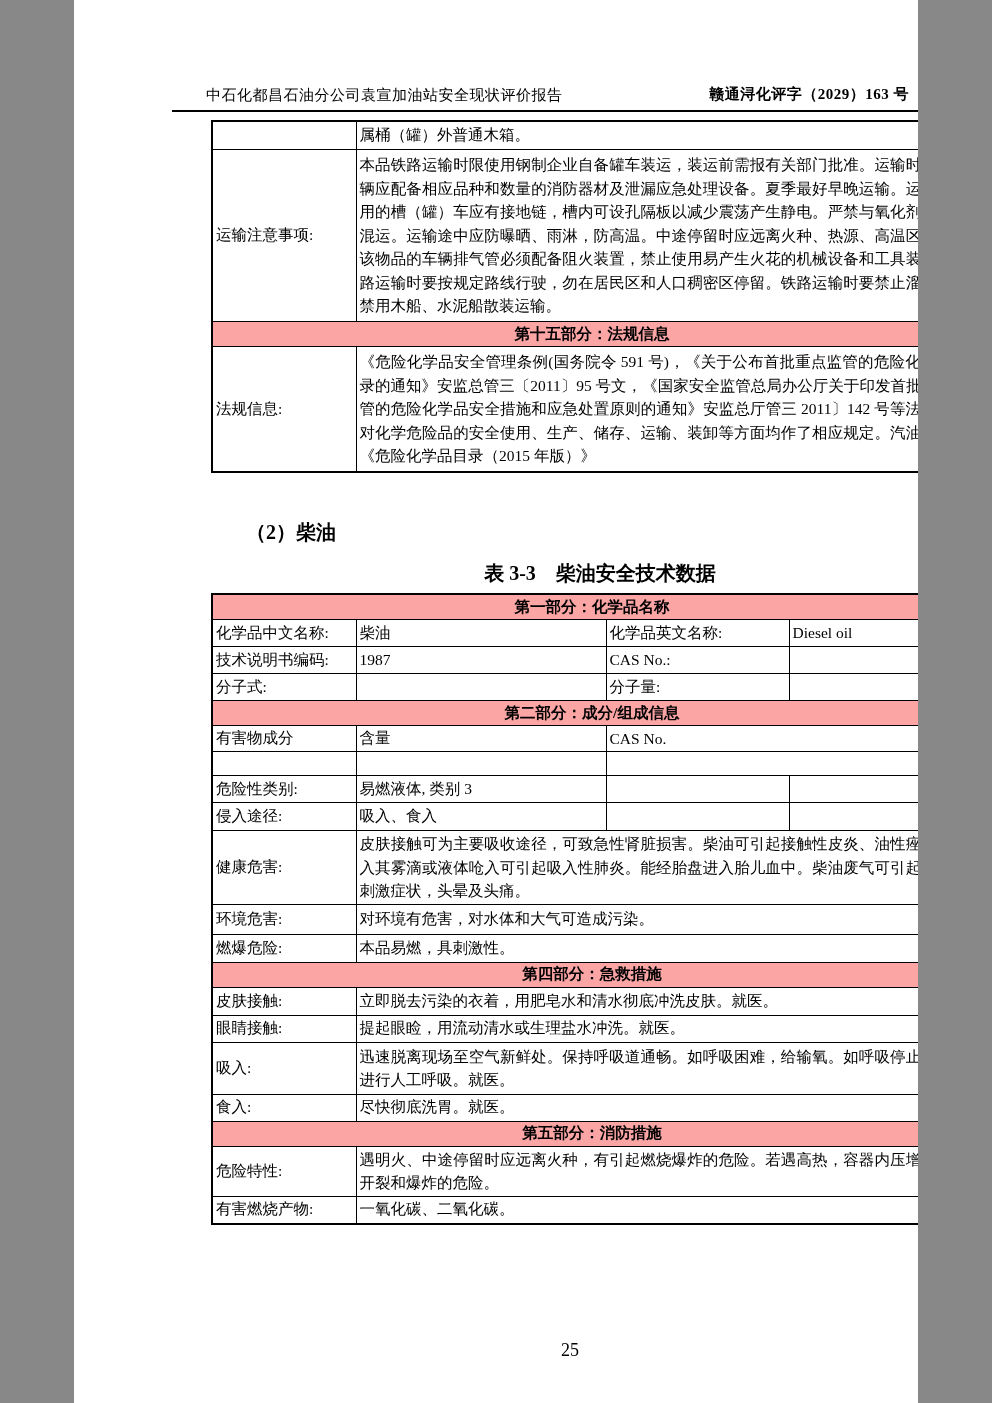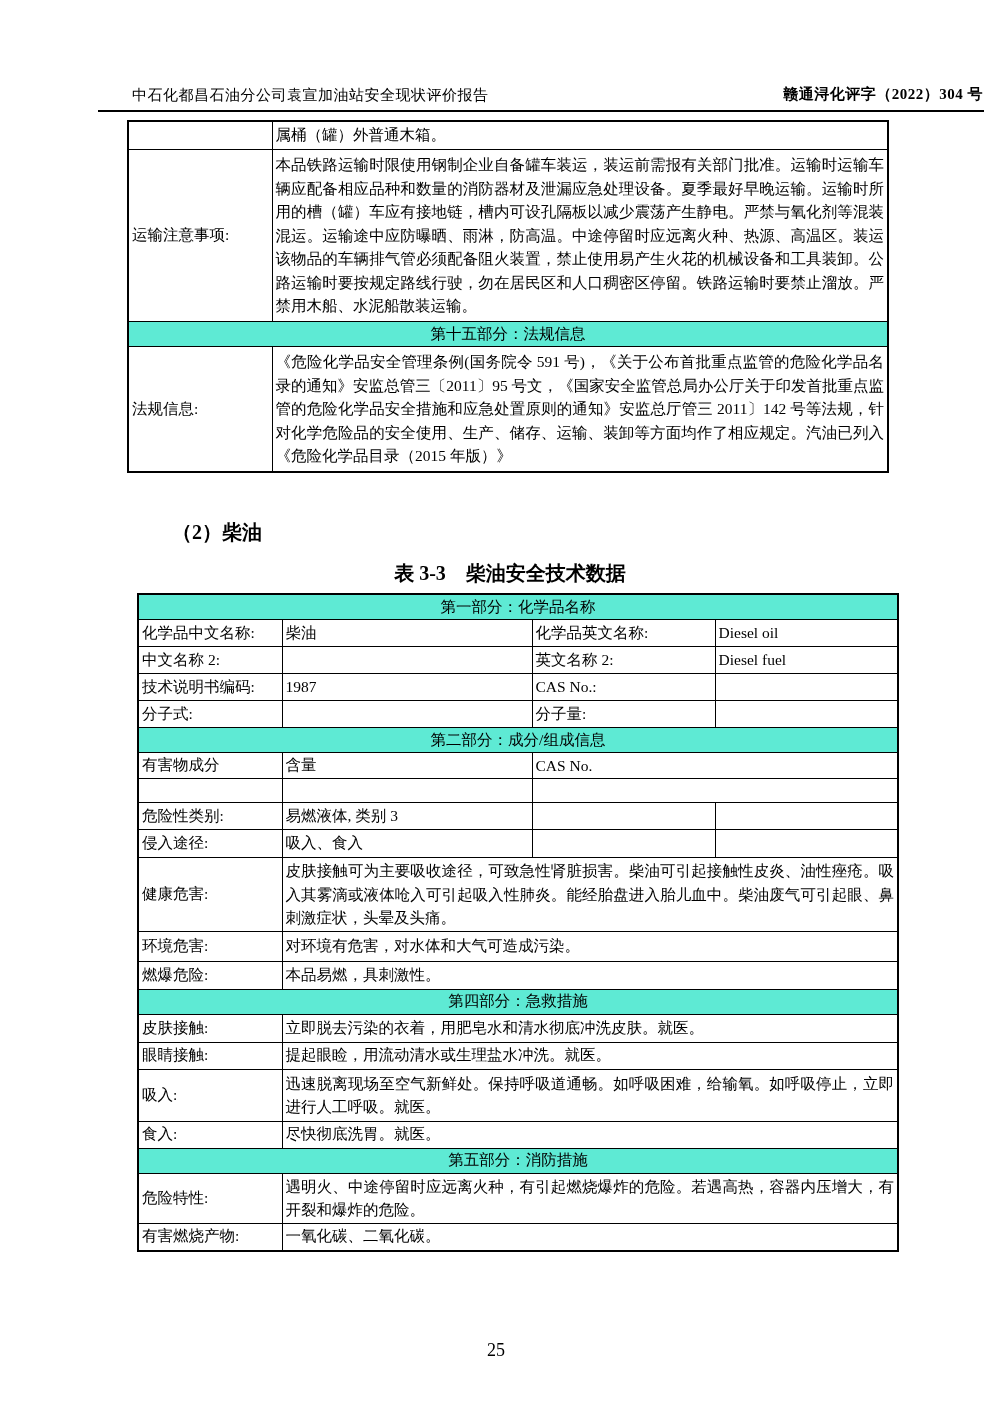--- a/index.html
+++ b/index.html
@@ -1,45 +1,45 @@
 <!DOCTYPE html>
 <html><head>
 <meta charset="utf-8">
 <style>
   html,body{margin:0;padding:0;background:#888;}
   .page{
-    position:relative;width:992px;height:1403px;background:#fff;
+    position:relative;width:844px;height:1403px;background:#fff;
     font-family:"Liberation Serif","DejaVu Serif",serif;color:#000;
     margin:0 auto;overflow:hidden;
   }
   
   .hdr-left{position:absolute;left:132px;top:86px;font-size:15px;letter-spacing:0.5px;}
   .hdr-right{position:absolute;right:9px;top:85px;font-size:15px;font-weight:bold;letter-spacing:0.5px;}
   .hdr-rule{position:absolute;left:98px;top:110px;width:886px;border-top:2px solid #000;}
   
   table.doc{border-collapse:collapse;table-layout:fixed;width:760px;border:2px solid #000;}
   table.doc td{border:1px solid #000;padding:1px 3px;vertical-align:middle;font-size:15.5px;overflow:hidden;}
-  td.sec{background:#5eead4;font-weight:normal;text-align:center;height:22px;font-size:15.5px;}
+  td.sec{background:#fca5a5;font-weight:bold;text-align:center;height:22px;font-size:15.5px;}
   td.lab{text-align:left;padding-right:3px;}
   td.labc{text-align:left;}
   td.val{text-align:left;}
   td.just{text-align:justify;line-height:23.5px;}
-  .t1{position:absolute;left:127px;top:120px;}
+  .t1{position:absolute;left:137px;top:120px;}
   .t2{position:absolute;left:137px;top:593px;}
   .sect-heading{position:absolute;left:172px;top:519px;font-size:20px;font-weight:bold;}
-  .tbl-title{position:absolute;left:130px;top:560px;width:760px;text-align:center;font-size:20px;font-weight:bold;}
+  .tbl-title{position:absolute;left:146px;top:560px;width:760px;text-align:center;font-size:20px;font-weight:bold;}
   .pageno{position:absolute;left:0;top:1340px;width:992px;text-align:center;font-size:18px;}
 </style>
 </head>
 <body>
 
 <div class="page">
 
   <div class="hdr-left">中石化都昌石油分公司袁宣加油站安全现状评价报告</div>
-  <div class="hdr-right">赣通浔化评字（2022）304 号</div>
+  <div class="hdr-right">赣通浔化评字（2029）163 号</div>
   <div class="hdr-rule"></div>
 
   <table class="doc t1">
     <colgroup>
         <col style="width:144px">
         <col style="width:616px">
       </colgroup>
     <tbody>
         <tr>
       <td class="lab" style="height:25px"></td>
@@ -72,26 +72,20 @@
 
     <tbody>
         <tr>
       <td class="sec" colspan="4">第一部分：化学品名称</td>
     </tr>
     <tr>
       <td class="lab" style="height:24px">化学品中文名称:</td>
       <td class="val">柴油</td>
       <td class="lab">化学品英文名称:</td>
       <td class="val">Diesel oil</td>
-    </tr>
-    <tr>
-      <td class="lab" style="height:24px">中文名称 2:</td>
-      <td class="val"></td>
-      <td class="lab">英文名称 2:</td>
-      <td class="val">Diesel fuel</td>
     </tr>
     <tr>
       <td class="lab" style="height:24px">技术说明书编码:</td>
       <td class="val">1987</td>
       <td class="lab">CAS No.:</td>
       <td class="val"></td>
     </tr>
     <tr>
       <td class="lab" style="height:24px">分子式:</td>
       <td class="val"></td>

